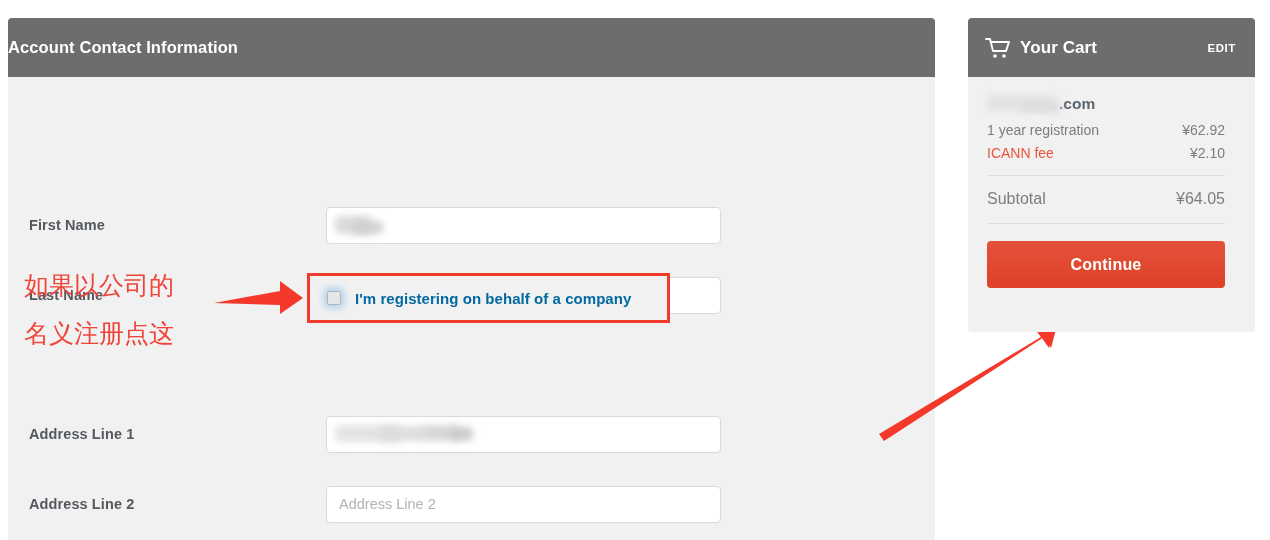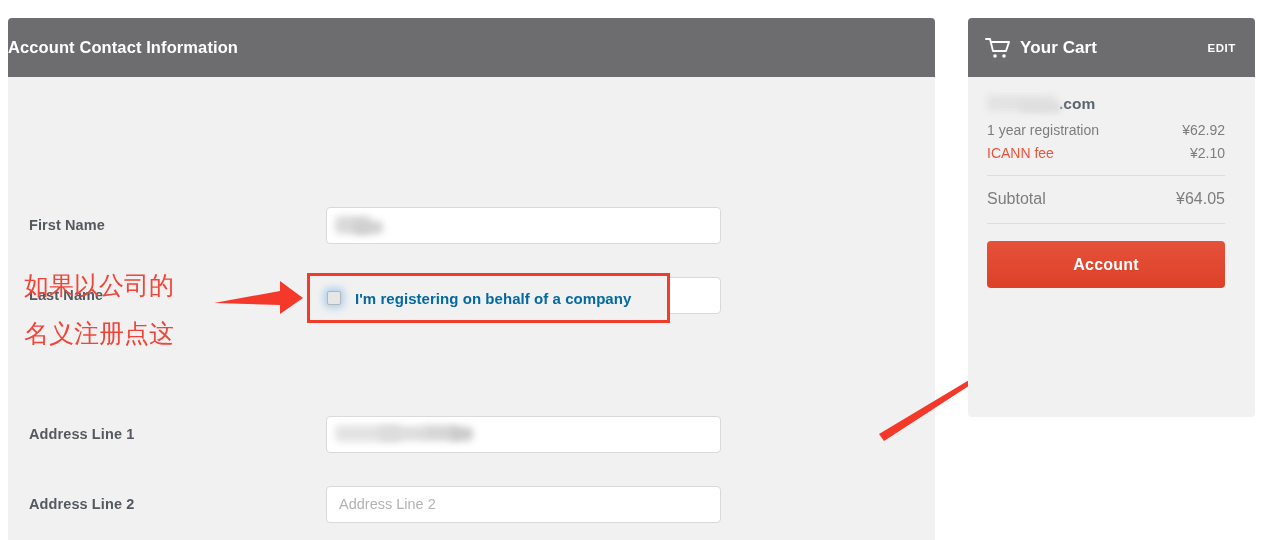--- a/index.html
+++ b/index.html
@@ -114,21 +114,21 @@
     white-space: pre;
   }
 
   
   .arrow-svg { position: absolute; left: 0; top: 0; width: 1270px; height: 540px; pointer-events: none; }
 
   
   .cart-panel {
     position: absolute;
     left: 968px; top: 18px;
-    width: 287px; height: 399px;
+    width: 287px; height: 314px;
     background: #f1f1f1;
     border-radius: 4px;
     overflow: hidden;
   }
   .cart-header {
     height: 59px;
     background: #6d6d6f;
     display: flex; align-items: center;
     padding: 0 19px 0 17px;
   }
@@ -296,17 +296,17 @@
 
       <div class="cart-div"></div>
 
       <div class="cart-subtotal">
         <span>Subtotal</span>
         <span>¥64.05</span>
       </div>
 
       <div class="cart-div2"></div>
 
-      <div class="continue-btn">Account</div>
+      <div class="continue-btn">Continue</div>
     </div>
   </div>
 
 </div>
 
 </body></html>

